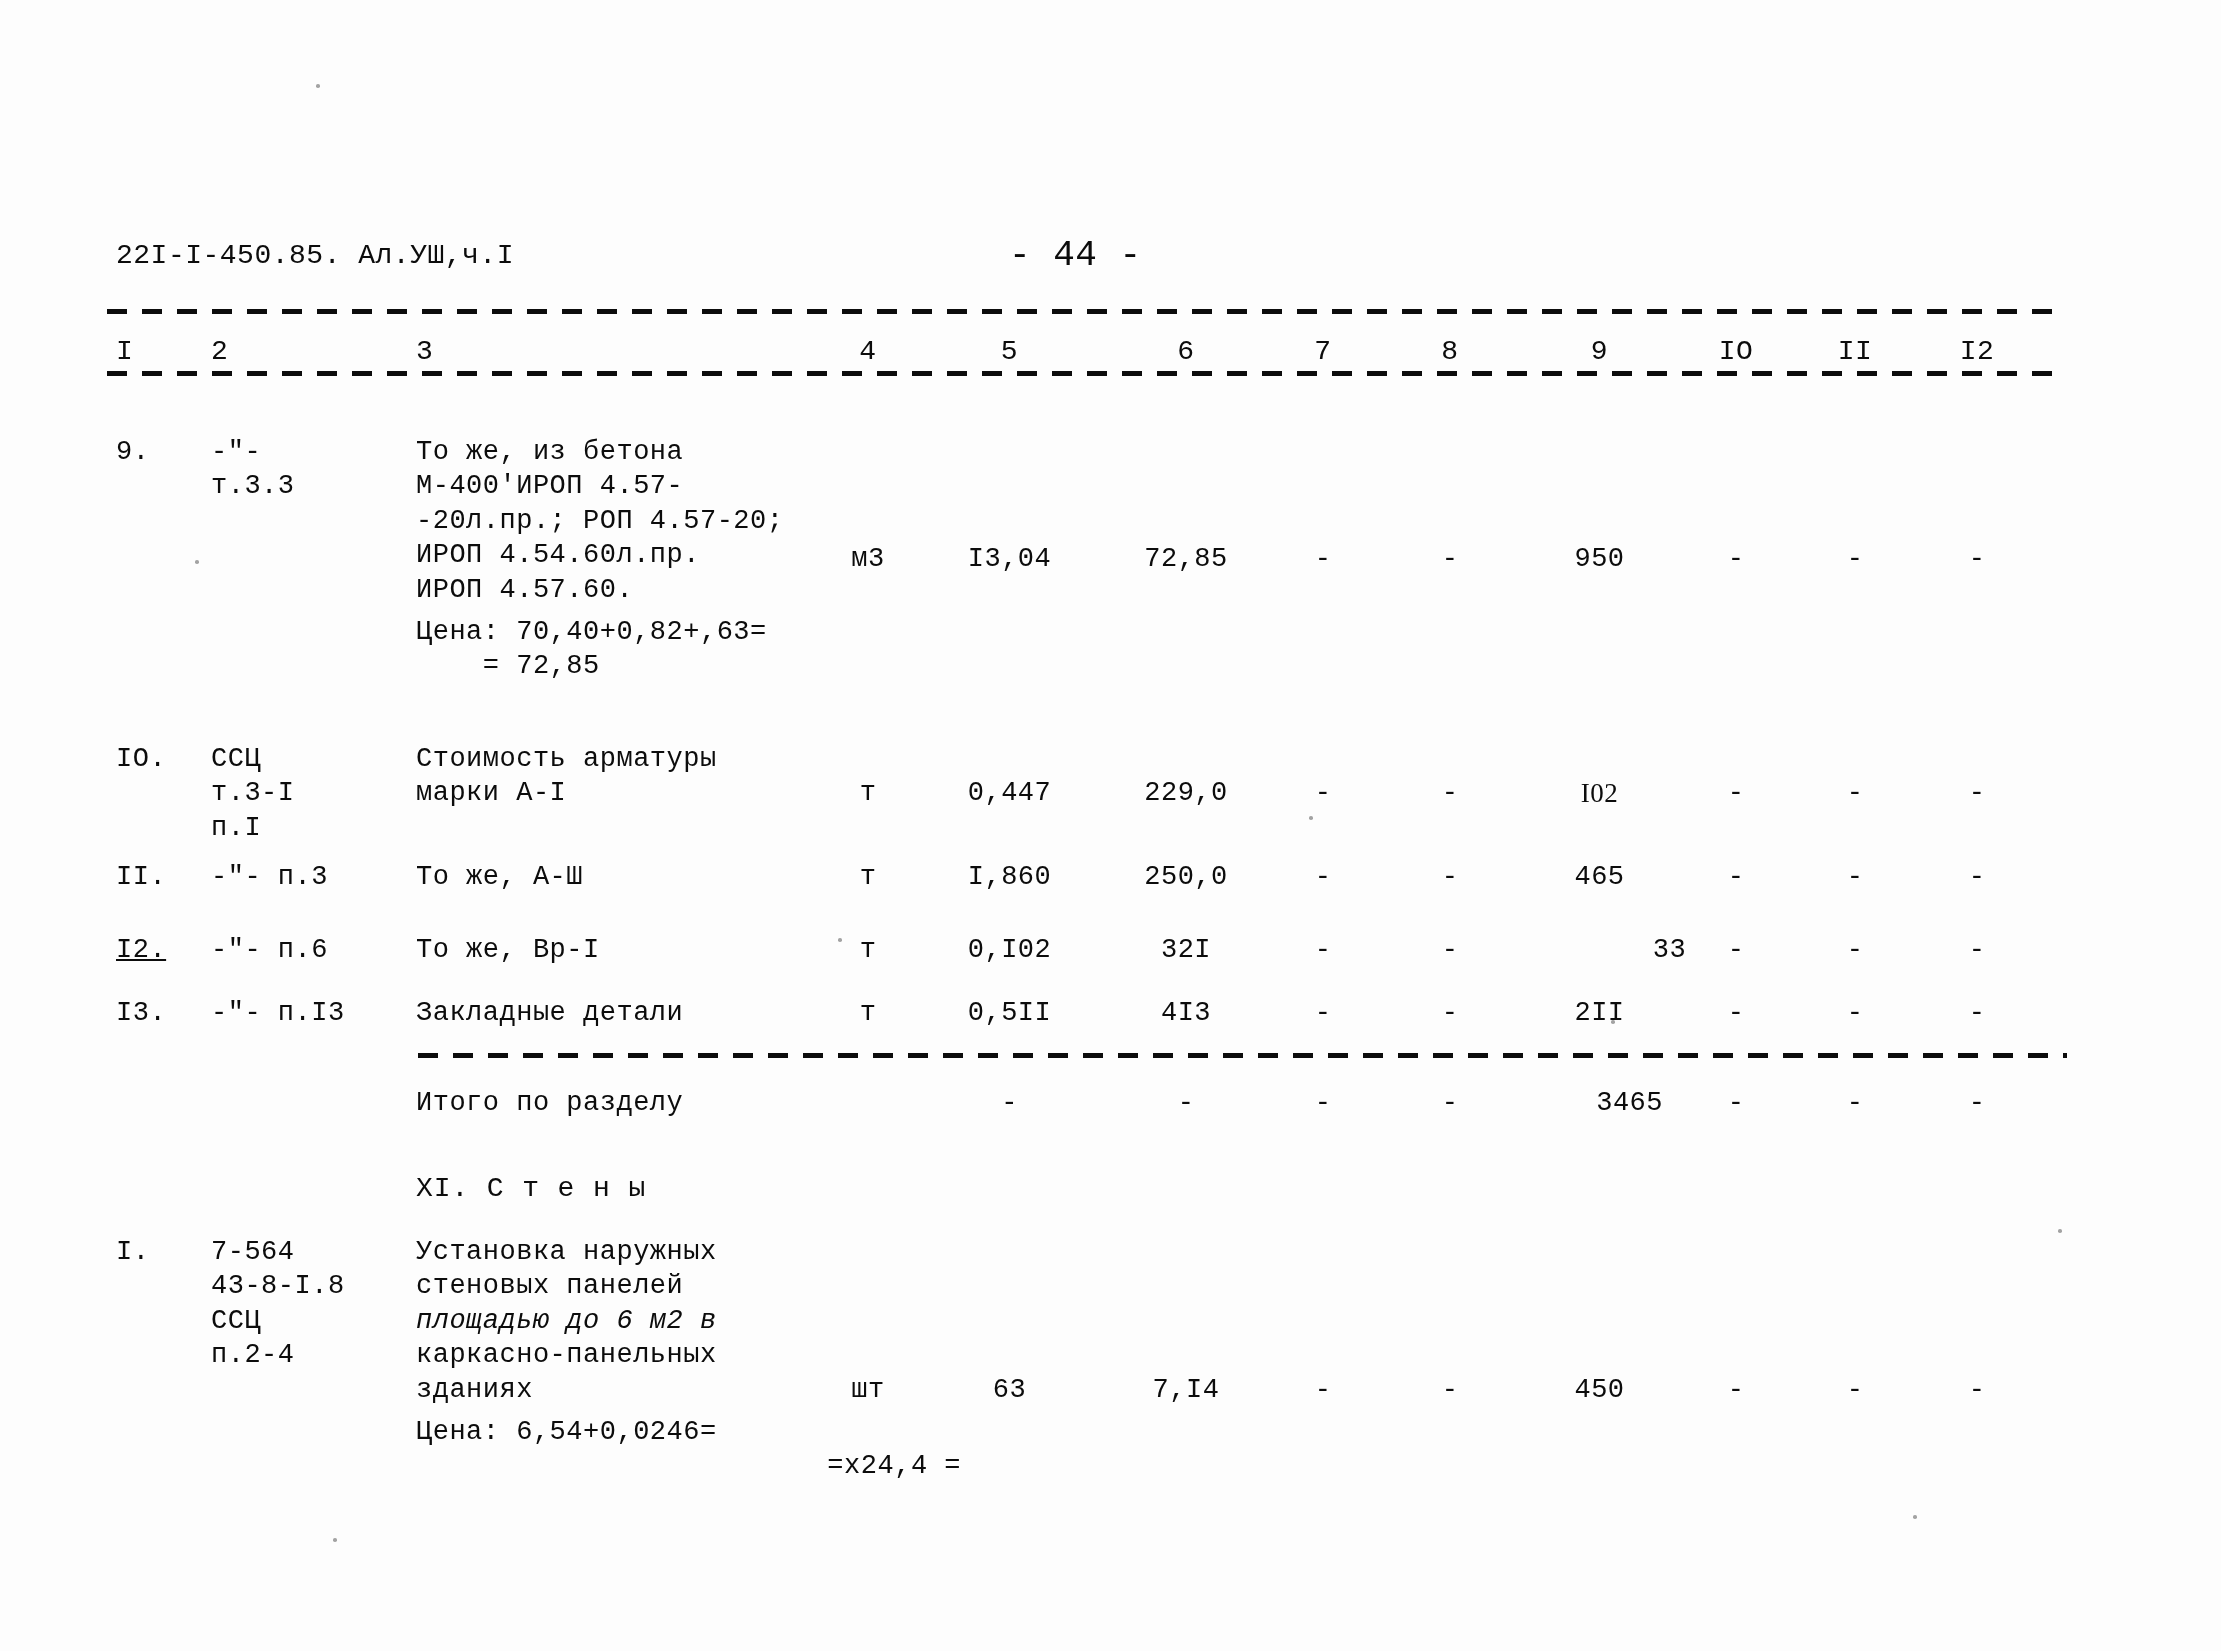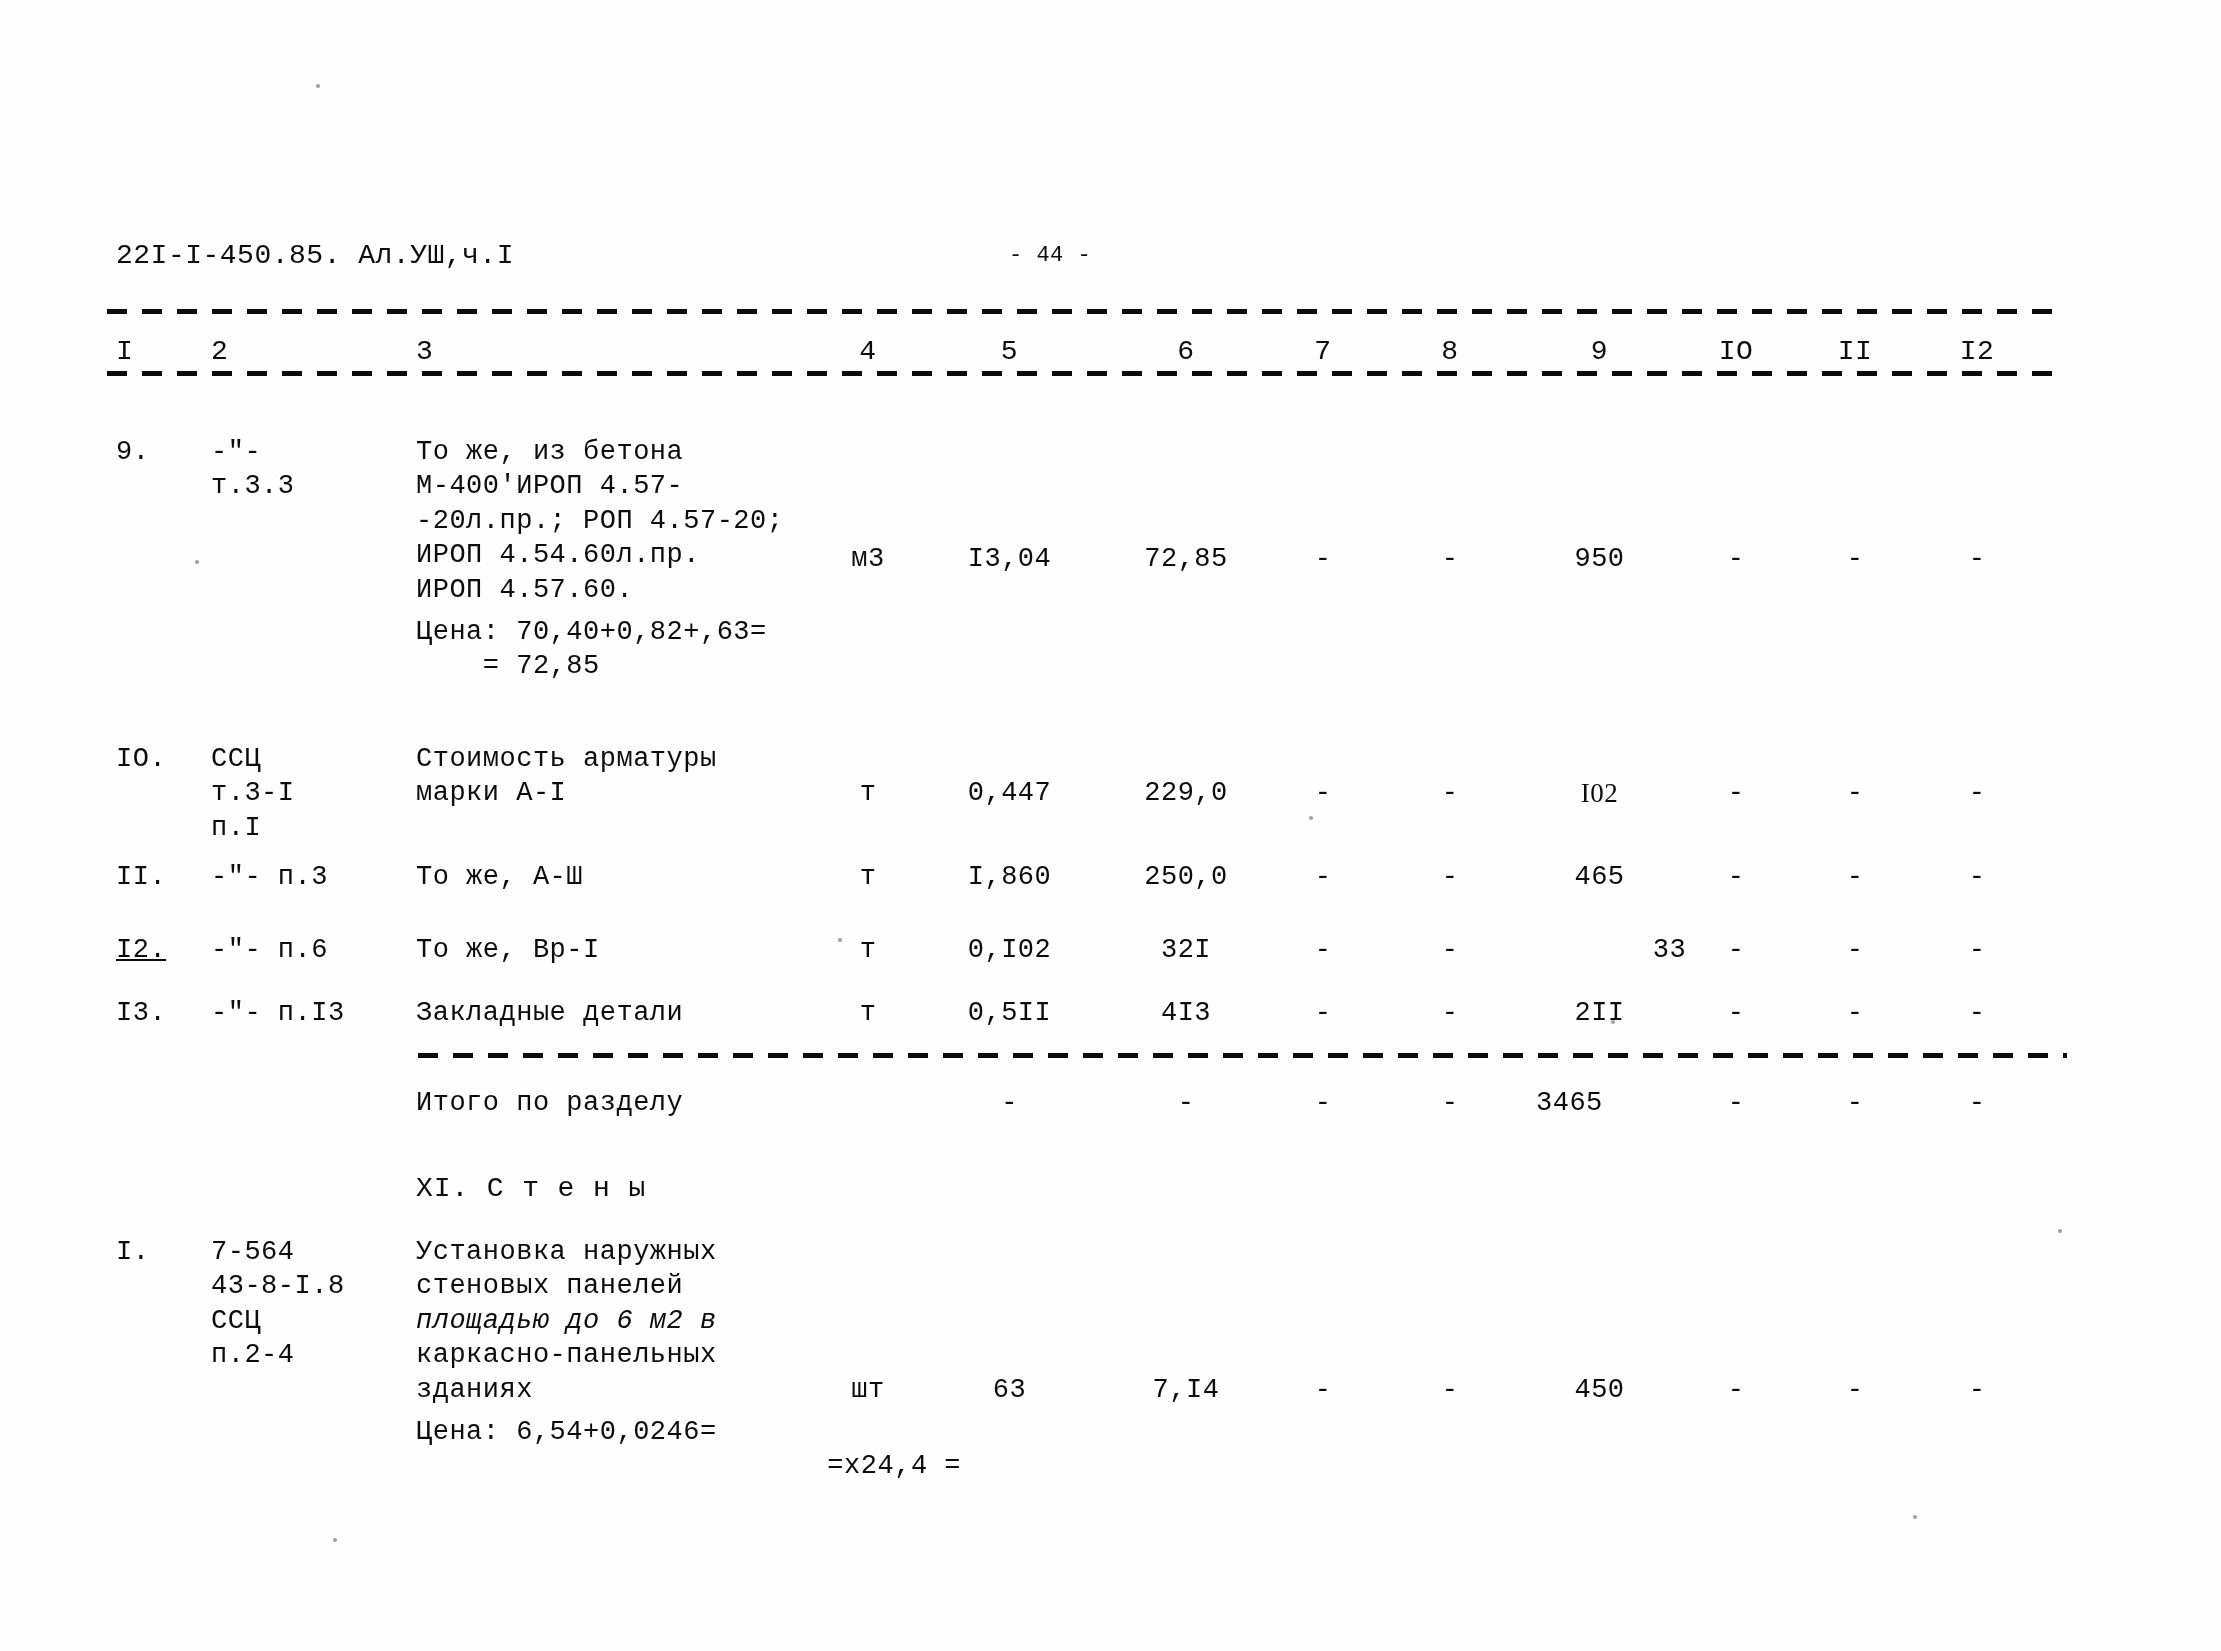--- a/index.html
+++ b/index.html
@@ -38,21 +38,21 @@
   #doc-header {
     position: absolute;
     left: 116px;
     top: 238px;
     font-size: 28px;
   }
   #page-number {
     position: absolute;
     left: 1009px;
     top: 238px;
-    font-size: 22px;
+    font-size: 36px;
   }
 
   
   .dashed-rule {
     position: absolute;
     height: 4.5px;
     background-image: repeating-linear-gradient(
       to right,
       #0c0c0c 0px, #0c0c0c 20px,
       rgba(0,0,0,0) 20px, rgba(0,0,0,0) 35px
@@ -209,21 +209,21 @@
       <div class="cell tw" style="left: 1400px; width: 100px; top: 996px; position: absolute; text-align: center;">-</div>
       <div class="cell tw" style="left: 1536px; width: 127px; top: 996px; position: absolute; text-align: center;">2II</div>
       <div class="cell tw" style="left: 1686px; width: 100px; top: 996px; position: absolute; text-align: center;">-</div>
       <div class="cell tw" style="left: 1805px; width: 100px; top: 996px; position: absolute; text-align: center;">-</div>
       <div class="cell tw" style="left: 1927px; width: 100px; top: 996px; position: absolute; text-align: center;">-</div>
       <div class="cell tw" style="left: 416px; width: 391px; top: 1086px; position: absolute; text-align: left;">Итого по разделу</div>
       <div class="cell tw" style="left: 946px; width: 127px; top: 1086px; position: absolute; text-align: center;">-</div>
       <div class="cell tw" style="left: 1118px; width: 136px; top: 1086px; position: absolute; text-align: center;">-</div>
       <div class="cell tw" style="left: 1273px; width: 100px; top: 1086px; position: absolute; text-align: center;">-</div>
       <div class="cell tw" style="left: 1400px; width: 100px; top: 1086px; position: absolute; text-align: center;">-</div>
-      <div class="cell tw" style="left: 1536px; width: 127px; top: 1086px; position: absolute; text-align: left;">3465</div>
+      <div class="cell tw" style="left: 1536px; width: 127px; top: 1086px; position: absolute; text-align: right;">3465</div>
       <div class="cell tw" style="left: 1686px; width: 100px; top: 1086px; position: absolute; text-align: center;">-</div>
       <div class="cell tw" style="left: 1805px; width: 100px; top: 1086px; position: absolute; text-align: center;">-</div>
       <div class="cell tw" style="left: 1927px; width: 100px; top: 1086px; position: absolute; text-align: center;">-</div>
       <div class="section-heading tw" style="top: 1171px;">XI. С т е н ы</div>
       <div class="cell tw" style="left: 116px; width: 91px; top: 1235px; position: absolute; text-align: left;">I.</div>
       <div class="cell tw" style="left: 211px; width: 191px; top: 1235px; position: absolute; text-align: left;">7-564</div>
       <div class="cell tw" style="left: 211px; width: 191px; top: 1269px; position: absolute; text-align: left;">43-8-I.8</div>
       <div class="cell tw" style="left: 211px; width: 191px; top: 1304px; position: absolute; text-align: left;">ССЦ</div>
       <div class="cell tw" style="left: 211px; width: 191px; top: 1338px; position: absolute; text-align: left;">п.2-4</div>
       <div class="cell tw" style="left: 416px; width: 427px; top: 1235px; position: absolute; text-align: left;">Установка наружных</div>

